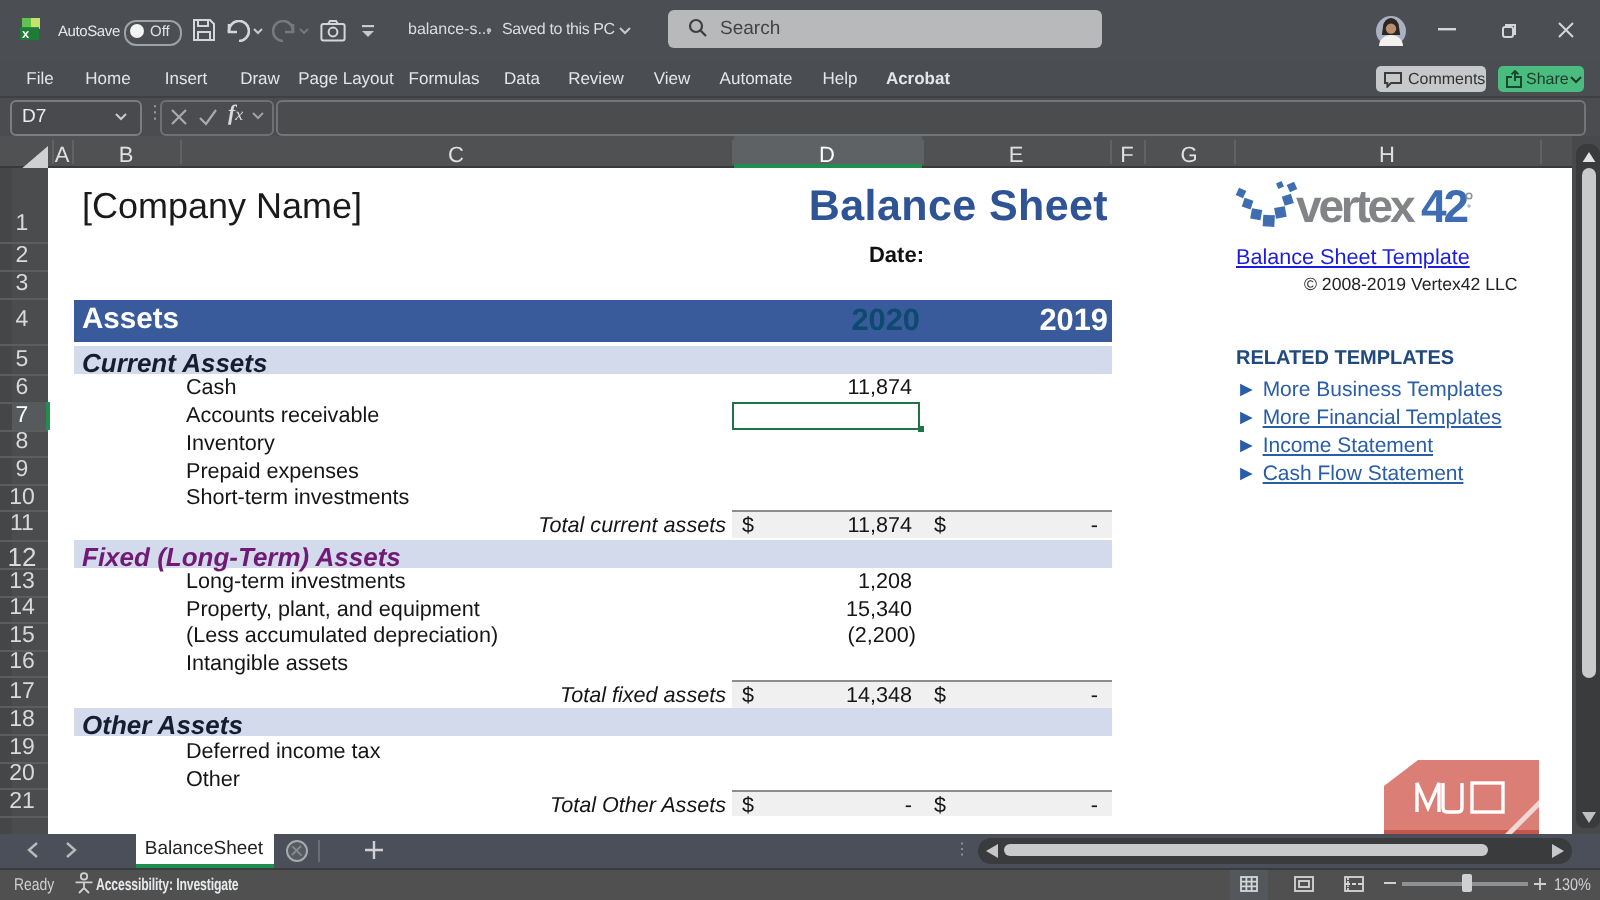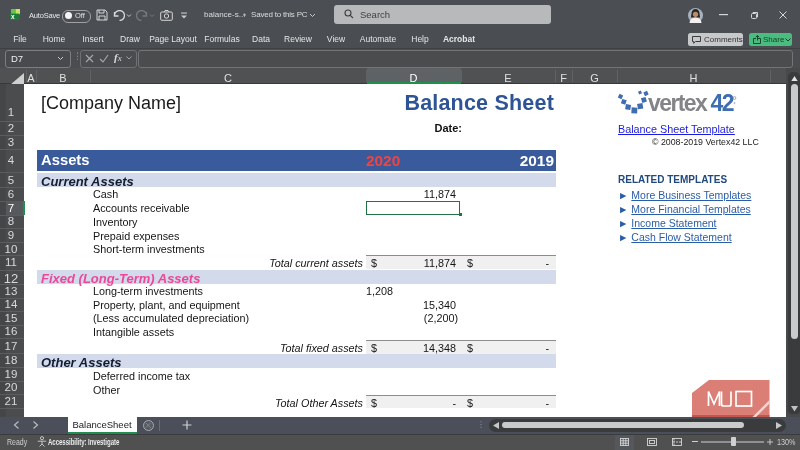--- a/index.html
+++ b/index.html
@@ -218,21 +218,21 @@
 
   <div class="ab" style="left:6px;top:200.5px;width:16.5px;height:14px;background:#565a5d;"></div>
   <div class="ab" style="left:22.5px;top:200.5px;width:2px;height:14px;background:#1e8f4e;"></div>
 
   <div class="t" style="left:366px;top:91px;width:188px;text-align:right;font-size:21.5px;font-weight:bold;color:#2e5496;letter-spacing:0.2px;">Balance Sheet</div>
   <div class="t" style="left:41px;top:93px;font-size:18px;color:#1a1a1a;">[Company Name]</div>
   <div class="t" style="left:366px;top:122px;width:96px;text-align:right;font-size:11px;font-weight:bold;color:#111;">Date:</div>
 
   <div class="ab" style="left:37px;top:149.5px;width:519px;height:21.5px;background:#395b9c;"></div>
   <div class="t" style="left:41px;top:152px;font-size:14.8px;font-weight:bold;color:#fff;">Assets</div>
-  <div class="t" style="left:366px;top:152px;width:94px;text-align:left;font-size:15.4px;font-weight:bold;color:#ef4444;">2020</div>
+  <div class="t" style="left:366px;top:152px;width:94px;text-align:right;font-size:15.4px;font-weight:bold;color:#0c4a6e;">2020</div>
   <div class="t" style="left:461px;top:152px;width:93px;text-align:right;font-size:15.4px;font-weight:bold;color:#fff;">2019</div>
 
   <div class="ab" style="left:37px;top:173px;width:519px;height:13.5px;background:#d2daec;"></div>
   <div class="t" style="left:41px;top:173.5px;font-size:13px;font-weight:bold;font-style:italic;color:#141e33;">Current Assets</div>
 
   <div class="t" style="left:93px;top:188px;font-size:10.8px;color:#151515;">Cash</div>
   <div class="t" style="left:366px;top:187.5px;width:90px;text-align:right;font-size:10.8px;color:#151515;">11,874</div>
   <div class="t" style="left:93px;top:202px;font-size:10.8px;color:#151515;">Accounts receivable</div>
   <div class="t" style="left:93px;top:215.5px;font-size:10.8px;color:#151515;">Inventory</div>
   <div class="t" style="left:93px;top:229.5px;font-size:10.8px;color:#151515;">Prepaid expenses</div>
@@ -242,24 +242,24 @@
   <div class="ab" style="left:458.5px;top:212.5px;width:3.5px;height:3.5px;background:#217346;"></div>
 
   <div class="ab" style="left:366px;top:255px;width:190px;height:14px;background:#f0f0f0;border-top:1.5px solid #8d8d8d;box-sizing:border-box;"></div>
   <div class="t" style="left:170px;top:256.5px;width:193px;text-align:right;font-size:10.8px;font-style:italic;color:#151515;">Total current assets</div>
   <div class="t" style="left:371px;top:256.5px;font-size:10.8px;color:#151515;">$</div>
   <div class="t" style="left:366px;top:256.5px;width:90px;text-align:right;font-size:10.8px;color:#151515;">11,874</div>
   <div class="t" style="left:467px;top:256.5px;font-size:10.8px;color:#151515;">$</div>
   <div class="t" style="left:461px;top:256.5px;width:88px;text-align:right;font-size:10.8px;color:#151515;">-</div>
 
   <div class="ab" style="left:37px;top:270px;width:519px;height:14px;background:#d2daec;"></div>
-  <div class="t" style="left:41px;top:270.5px;font-size:13px;font-weight:bold;font-style:italic;color:#ec4899;text-align:right;">Fixed (Long-Term) Assets</div>
+  <div class="t" style="left:41px;top:270.5px;font-size:13px;font-weight:bold;font-style:italic;color:#701a75;text-align:right;">Fixed (Long-Term) Assets</div>
 
   <div class="t" style="left:93px;top:285px;font-size:10.8px;color:#151515;">Long-term investments</div>
-  <div class="t" style="left:366px;top:285px;width:90px;text-align:left;font-size:10.8px;color:#151515;">1,208</div>
+  <div class="t" style="left:366px;top:285px;width:90px;text-align:right;font-size:10.8px;color:#151515;">1,208</div>
   <div class="t" style="left:93px;top:298.5px;font-size:10.8px;color:#151515;">Property, plant, and equipment</div>
   <div class="t" style="left:366px;top:298.5px;width:90px;text-align:right;font-size:10.8px;color:#151515;">15,340</div>
   <div class="t" style="left:93px;top:312px;font-size:10.8px;color:#151515;">(Less accumulated depreciation)</div>
   <div class="t" style="left:366px;top:312px;width:92px;text-align:right;font-size:10.8px;color:#151515;">(2,200)</div>
   <div class="t" style="left:93px;top:325.5px;font-size:10.8px;color:#151515;">Intangible assets</div>
 
   <div class="ab" style="left:366px;top:340px;width:190px;height:13.5px;background:#f0f0f0;border-top:1.5px solid #8d8d8d;box-sizing:border-box;"></div>
   <div class="t" style="left:170px;top:342px;width:193px;text-align:right;font-size:10.8px;font-style:italic;color:#151515;">Total fixed assets</div>
   <div class="t" style="left:371px;top:342px;font-size:10.8px;color:#151515;">$</div>
   <div class="t" style="left:366px;top:342px;width:90px;text-align:right;font-size:10.8px;color:#151515;">14,348</div>
@@ -292,21 +292,21 @@
     </g>
     <text x="31" y="22" font-family="Liberation Sans" font-size="23" font-weight="bold" fill="#828487" letter-spacing="-1.6">vertex</text>
     <text x="93.5" y="22" font-family="Liberation Sans" font-size="23" font-weight="bold" fill="#3e6db2" letter-spacing="-1.6">42</text>
     <circle cx="117.5" cy="9" r="1.4" fill="none" stroke="#8f9193" stroke-width="0.8"></circle>
     <circle cx="117.5" cy="14" r="0.9" fill="#a8b9d6"></circle>
   </svg>
   <div class="t" style="left:618px;top:123px;font-size:10.8px;color:#1c1ce0;text-decoration:underline;">Balance Sheet Template</div>
   <div class="t" style="left:652px;top:137px;font-size:8.8px;color:#222;">© 2008-2019 Vertex42 LLC</div>
 
   <div class="t" style="left:618px;top:173.5px;font-size:10px;font-weight:bold;color:#20497e;">RELATED TEMPLATES</div>
-  <div class="t" style="left:618px;top:188.5px;font-size:10.5px;color:#2a5da8;">►&nbsp;<span style="text-decoration:underline;">More Business Templates</span></div>
+  <div class="t" style="left:618px;top:188.5px;font-size:10.5px;color:#2a5da8;">►&nbsp;<span style="">More Business Templates</span></div>
   <div class="t" style="left:618px;top:202.5px;font-size:10.5px;color:#2a5da8;">►&nbsp;<span style="text-decoration:underline;">More Financial Templates</span></div>
   <div class="t" style="left:618px;top:216.5px;font-size:10.5px;color:#2a5da8;">►&nbsp;<span style="text-decoration:underline;">Income Statement</span></div>
   <div class="t" style="left:618px;top:230.5px;font-size:10.5px;color:#2a5da8;">►&nbsp;<span style="text-decoration:underline;">Cash Flow Statement</span></div>
 
   <svg class="ab" style="left:692px;top:380px" width="78" height="37" viewBox="0 0 78 37">
     <path d="M17 0 H77.5 V37 H0 V13 Z" fill="#db7e75"></path>
     <path d="M0 35 H77.5 V37 H0 Z" fill="#c4564c"></path>
     <path d="M60.5 37 L77.5 20 L77.5 23.5 L64 37 Z" fill="#efd8d3"></path>
     <g fill="none" stroke="#fff" stroke-width="1.7">
       <path d="M16.5 26 V11.5 L22 24 L27.5 11.5 V26"></path>

